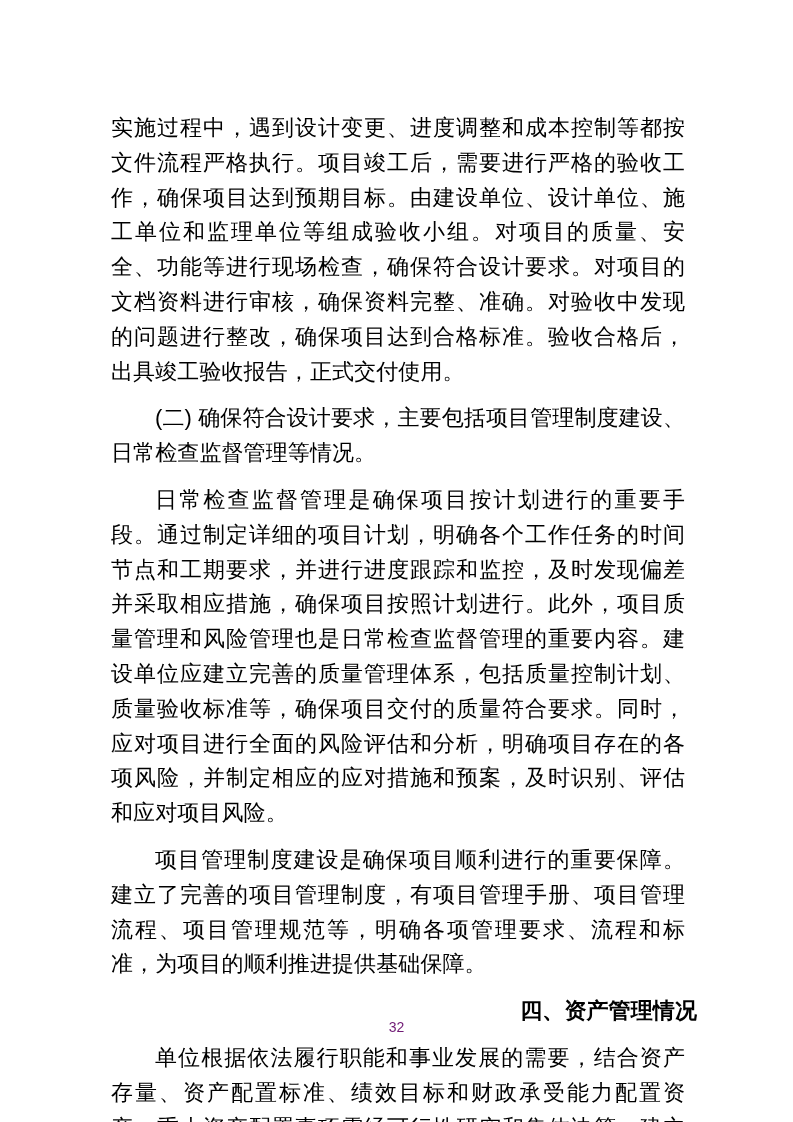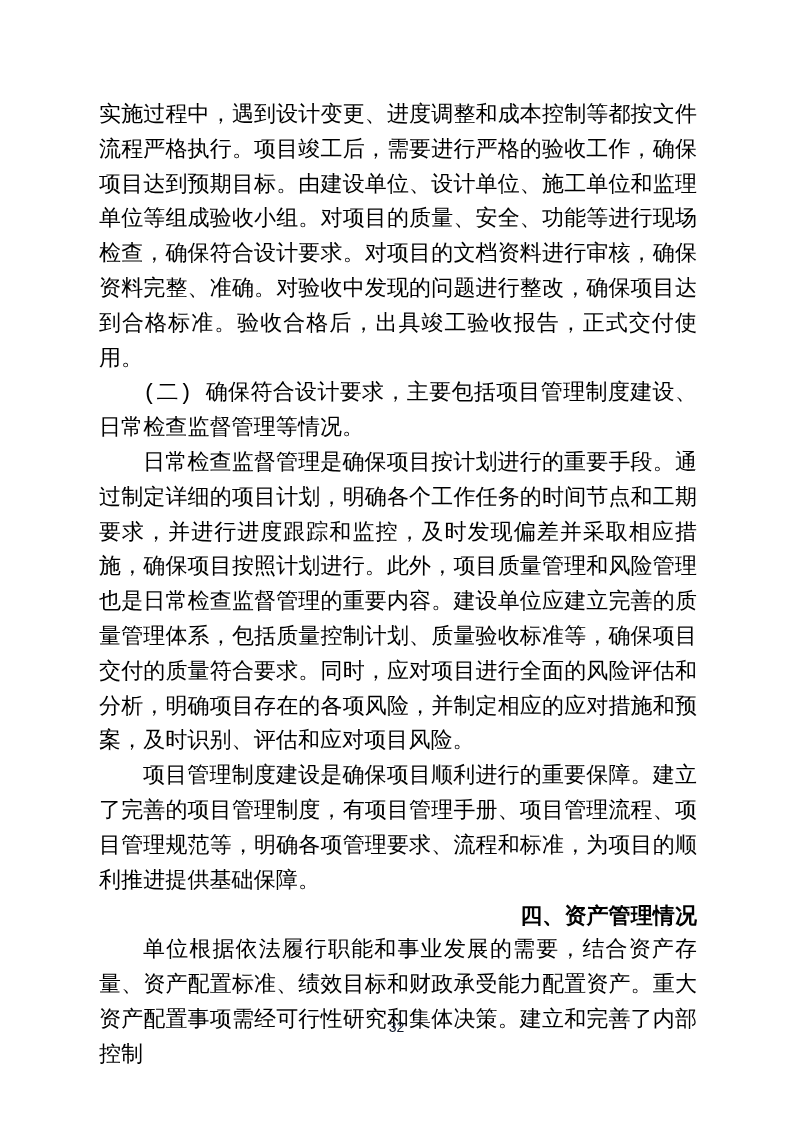--- a/index.html
+++ b/index.html
@@ -21,45 +21,44 @@
     left: 99px;
     top: 99px;
     width: 598px;
     font-size: 22px;
     line-height: 34.8px;
     text-align: justify;
     text-justify: inter-ideograph;
     letter-spacing: 0.1px;
   }
   .para {
-    margin: 0;
+    margin: 12px;
     padding: 0;
     text-indent: 2em;
-    font-family: Liberation Mono, monospace;
   }
   .para.no-indent {
     text-indent: 0;
   }
   .heading {
     margin: 0;
     padding: 0;
     font-size: 22px;
     font-weight: bold;
     text-indent: 2em;
     text-align: right;
   }
   .page-number {
     position: absolute;
     left: 0;
     top: 1018px;
     width: 100%;
     text-align: center;
     font-size: 14px;
     line-height: 18px;
-    color: #0f172a;
+    color: #701a75;
   }
 </style>
 </head>
 <body>
 
 <div class="page">
   <div class="content">
     <p class="para no-indent">实施过程中，遇到设计变更、进度调整和成本控制等都按文件流程严格执行。项目竣工后，需要进行严格的验收工作，确保项目达到预期目标。由建设单位、设计单位、施工单位和监理单位等组成验收小组。对项目的质量、安全、功能等进行现场检查，确保符合设计要求。对项目的文档资料进行审核，确保资料完整、准确。对验收中发现的问题进行整改，确保项目达到合格标准。验收合格后，出具竣工验收报告，正式交付使用。</p>
     <p class="para">(二) 确保符合设计要求，主要包括项目管理制度建设、日常检查监督管理等情况。</p>
     <p class="para">日常检查监督管理是确保项目按计划进行的重要手段。通过制定详细的项目计划，明确各个工作任务的时间节点和工期要求，并进行进度跟踪和监控，及时发现偏差并采取相应措施，确保项目按照计划进行。此外，项目质量管理和风险管理也是日常检查监督管理的重要内容。建设单位应建立完善的质量管理体系，包括质量控制计划、质量验收标准等，确保项目交付的质量符合要求。同时，应对项目进行全面的风险评估和分析，明确项目存在的各项风险，并制定相应的应对措施和预案，及时识别、评估和应对项目风险。</p>

